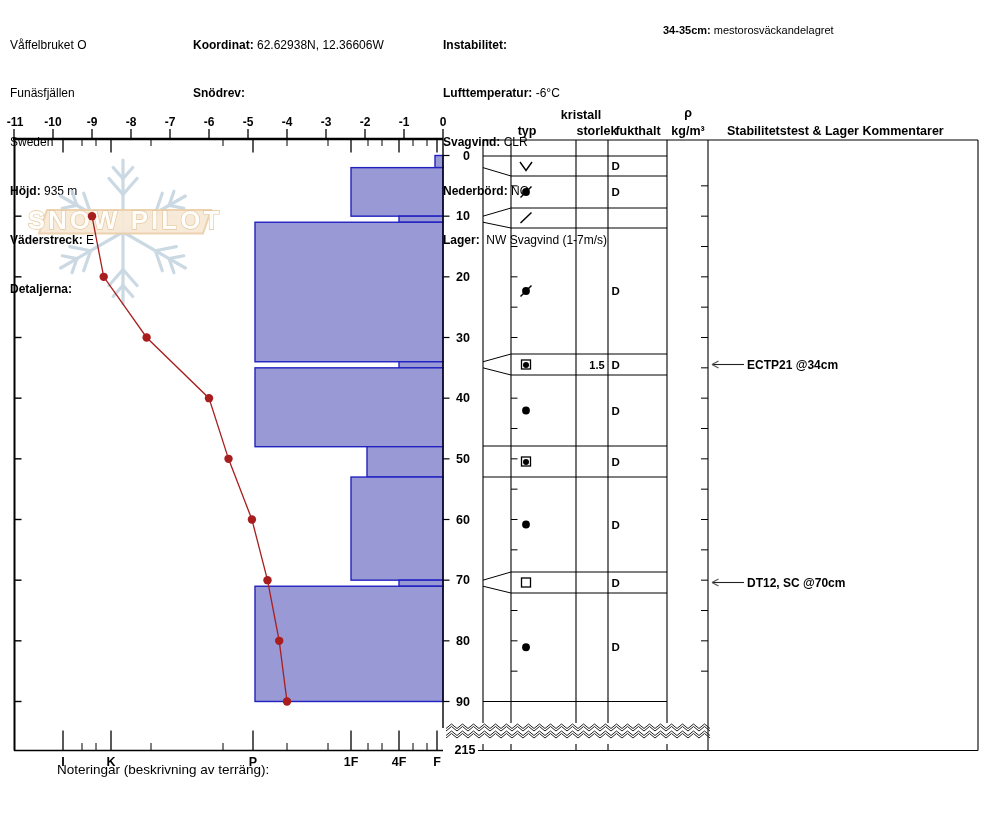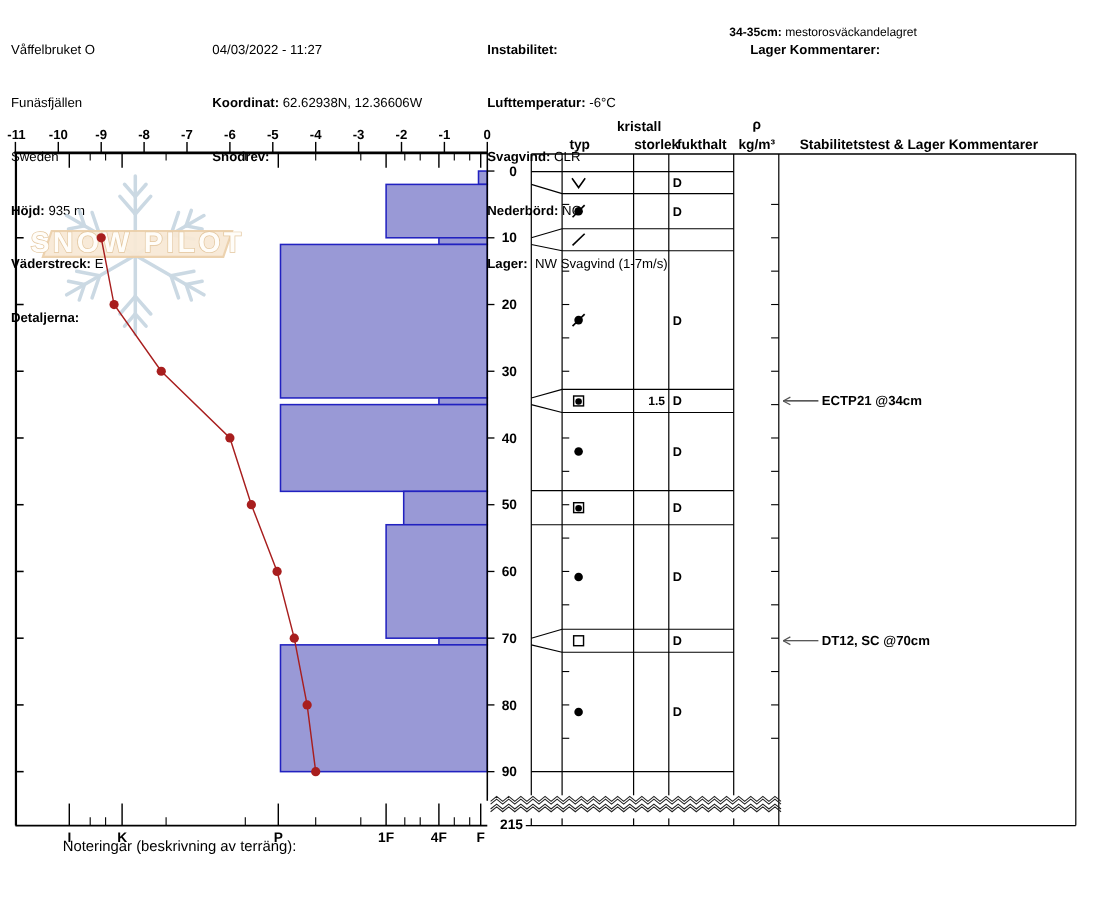--- a/index.html
+++ b/index.html
@@ -19,37 +19,33 @@
   <div class="col" style="left:10px;">
     <div><span>Våffelbruket O</span></div>
     <div><span>Funäsfjällen</span></div>
     <div><span>Sweden</span></div>
     <div><span class="b">Höjd:</span> <span>935 m</span></div>
     <div><span class="b">Väderstreck:</span> <span>E</span></div>
     <div><span class="b">Detaljerna:</span></div>
   </div>
 
   <div class="col" style="left:193px;">
-    <div><span>04/03/2022 - 11:27</span></div>
     <div><span class="b">Koordinat:</span> <span>62.62938N, 12.36606W</span></div>
     <div><span class="b">Snödrev:</span></div>
   </div>
 
   <div class="col" style="left:443px;">
     <div><span class="b">Instabilitet:</span></div>
     <div><span class="b">Lufttemperatur:</span> <span>-6°C</span></div>
     <div><span class="b">Svagvind:</span> <span>CLR</span></div>
     <div><span class="b">Nederbörd:</span> <span>NO</span></div>
     <div><span class="b">Lager:</span>  <span>NW Svagvind (1-7m/s)</span></div>
   </div>
 
 
-  <div class="col" style="left:682px;">
-    <div><span class="b">Lager Kommentarer:</span></div>
-  </div>
   <div class="small-entry" style="left:663px;top:24px;">
     <span class="b">34-35cm:</span> <span>mestorosväckandelagret</span>
   </div>
 
   <svg id="profile-svg" width="994" height="840" viewBox="0 0 994 840" style="position:absolute;left:0;top:0;">
       <g>
         <g transform="rotate(0 123 232)" stroke="#c6d5e1" stroke-width="3.2" stroke-linecap="round" opacity="0.9">
           <line x1="123" y1="232" x2="123" y2="160" stroke="#c6d5e1" stroke-width="3.2"></line>
           <line x1="123" y1="194.56" x2="109" y2="178.56" stroke="#c6d5e1" stroke-width="3.2"></line>
           <line x1="123" y1="194.56" x2="137" y2="178.56" stroke="#c6d5e1" stroke-width="3.2"></line>

